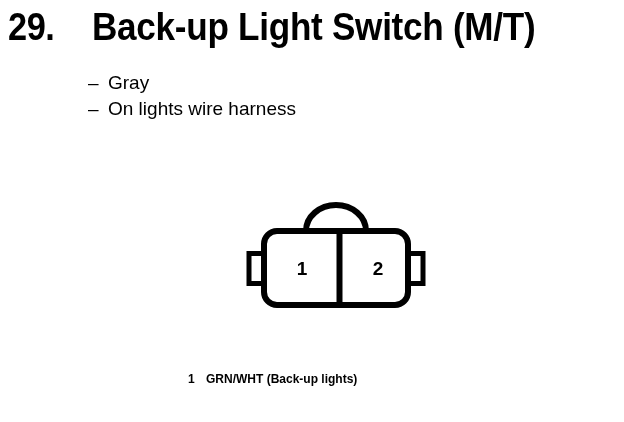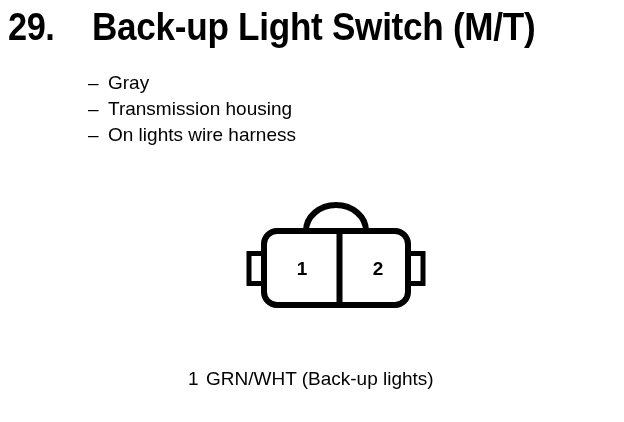--- a/index.html
+++ b/index.html
@@ -100,22 +100,23 @@
   
   .legend {
     position: absolute;
     left: 188px;
     top: 366px;
     width: 400px;
   }
   .legend-row {
     height: 26px;
     line-height: 26px;
-    font-size: 19px;
+    font-size: 12px;
     white-space: nowrap;
+    font-weight: bold;
   }
   .legend-num {
     display: inline-block;
     width: 18px;
   }
   .legend-desc {
     display: inline-block;
   }
 </style>
 </head>
@@ -124,23 +125,20 @@
 <div class="page">
 
   <div class="title-row">
     <span class="title-num">29.</span>
     <span class="title-text">Back-up Light Switch (M/T)</span>
   </div>
 
   <div class="bullets">
     <div class="bullet-line">
       <span class="bullet-dash">–</span><span class="bullet-label">Gray</span>
-    </div>
-    <div class="bullet-line">
-      <span class="bullet-dash">–</span><span class="bullet-label">Transmission housing</span>
     </div>
     <div class="bullet-line">
       <span class="bullet-dash">–</span><span class="bullet-label">On lights wire harness</span>
     </div>
   </div>
 
   <div class="connector">
     <svg width="192" height="118" viewBox="0 0 192 118" xmlns="http://www.w3.org/2000/svg">
 
       <rect x="9" y="55.5" width="16" height="30" fill="#ffffff" stroke="#000000" stroke-width="5"></rect>

